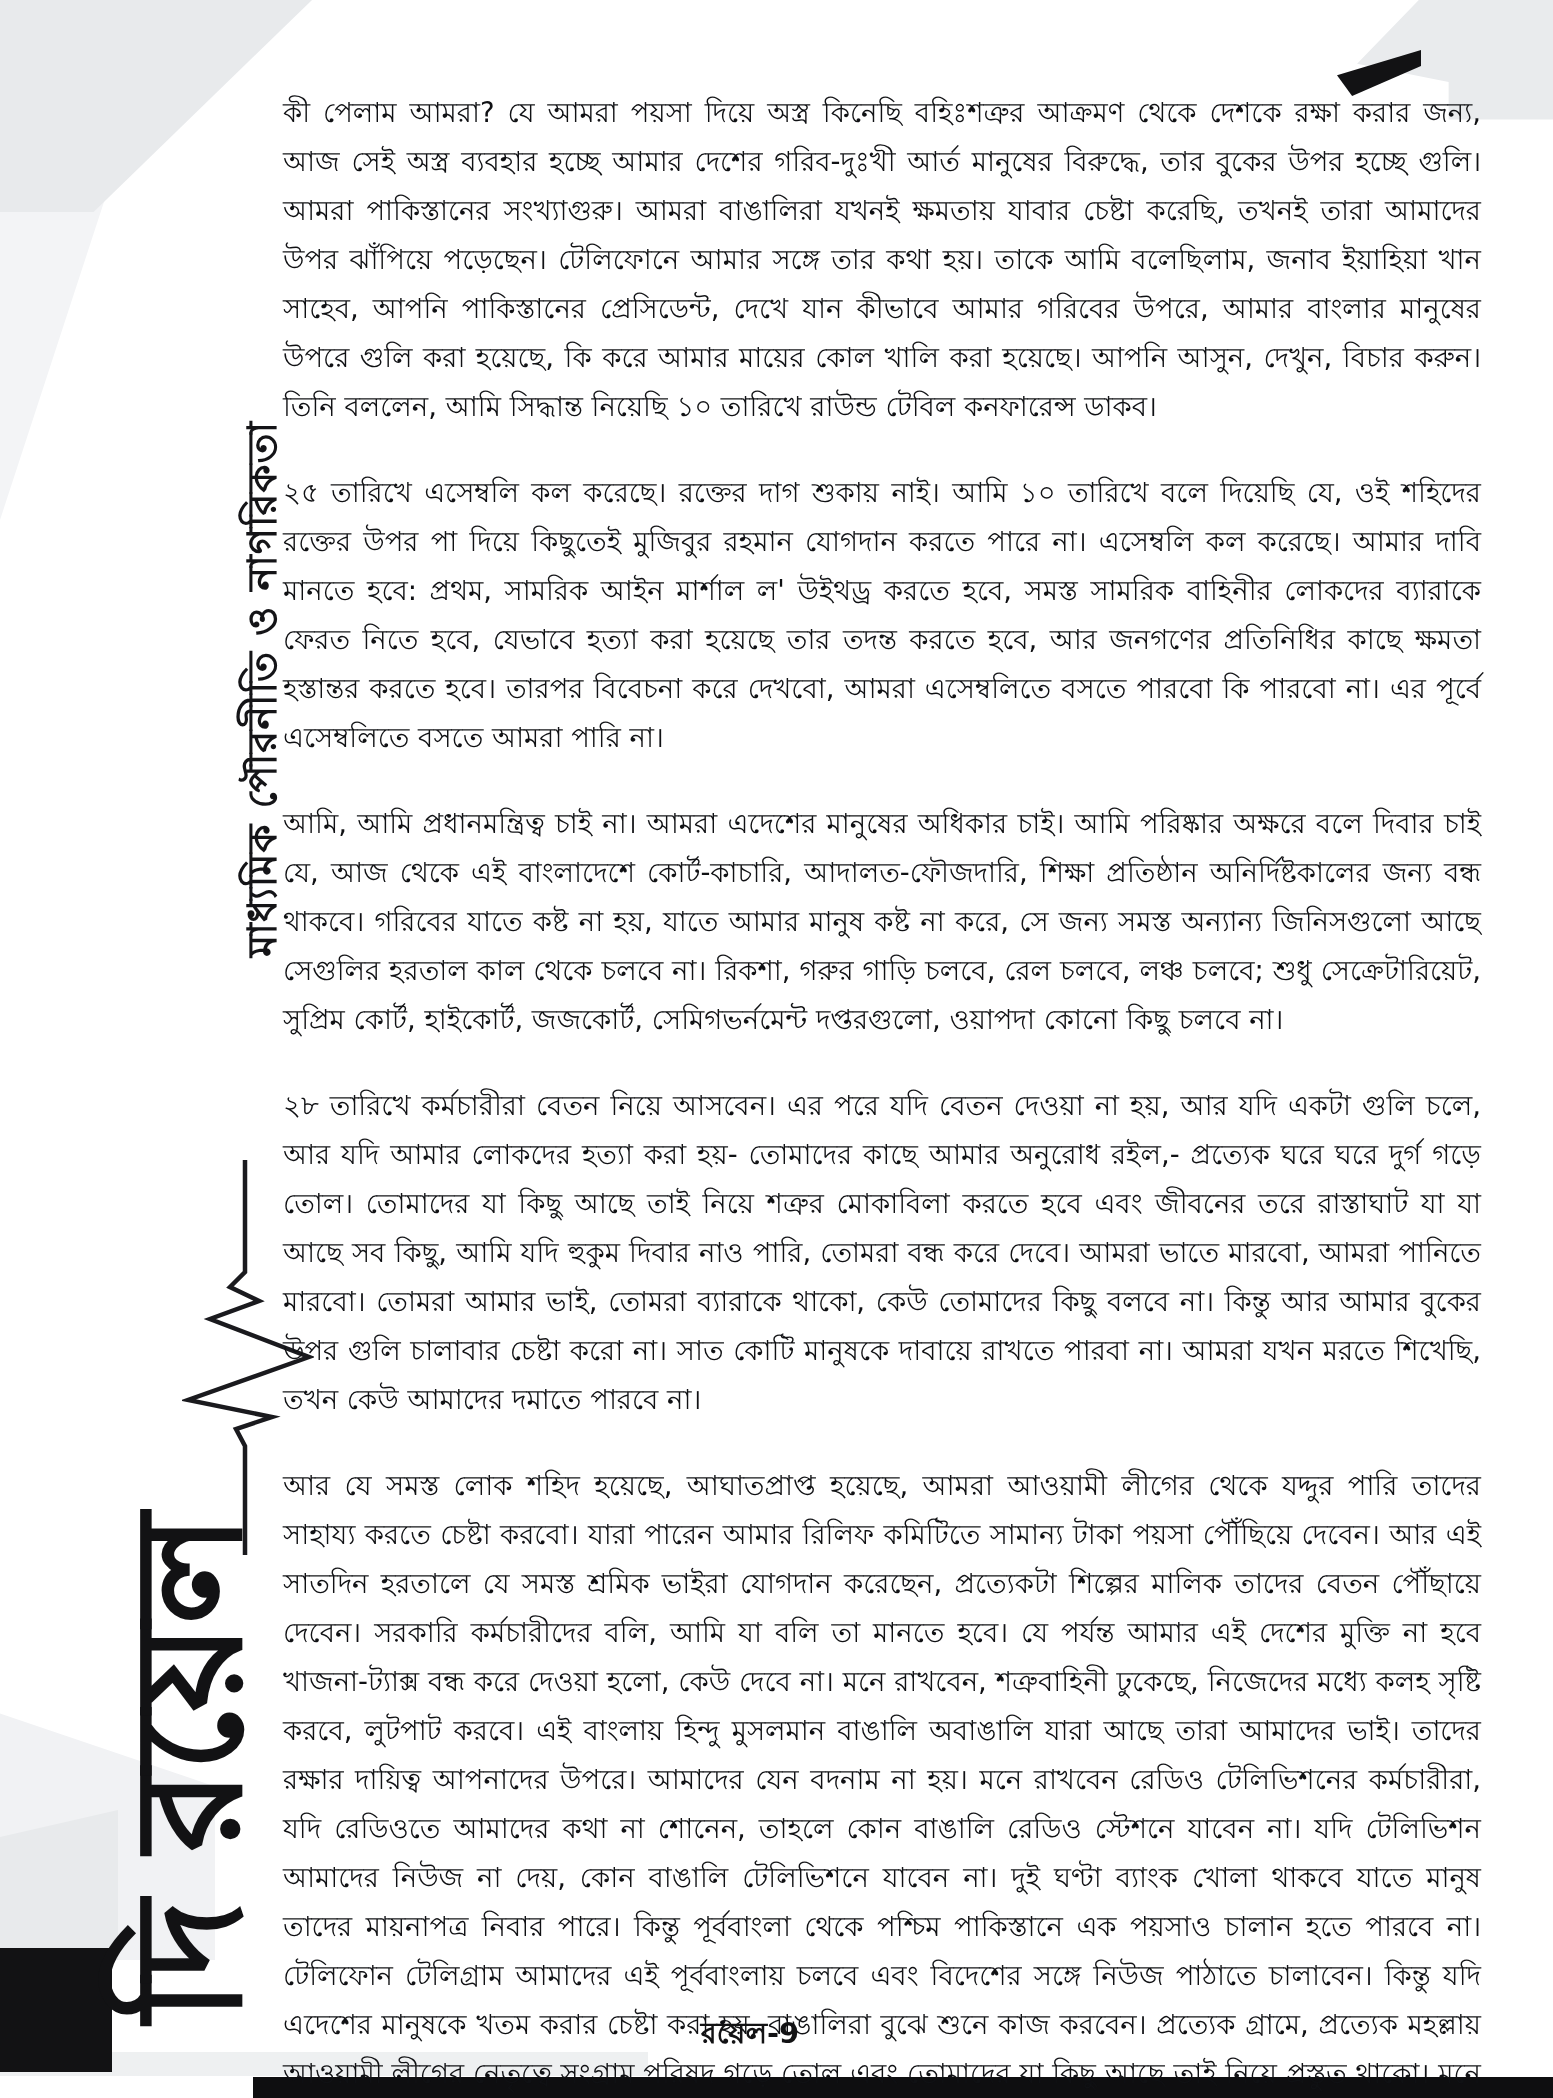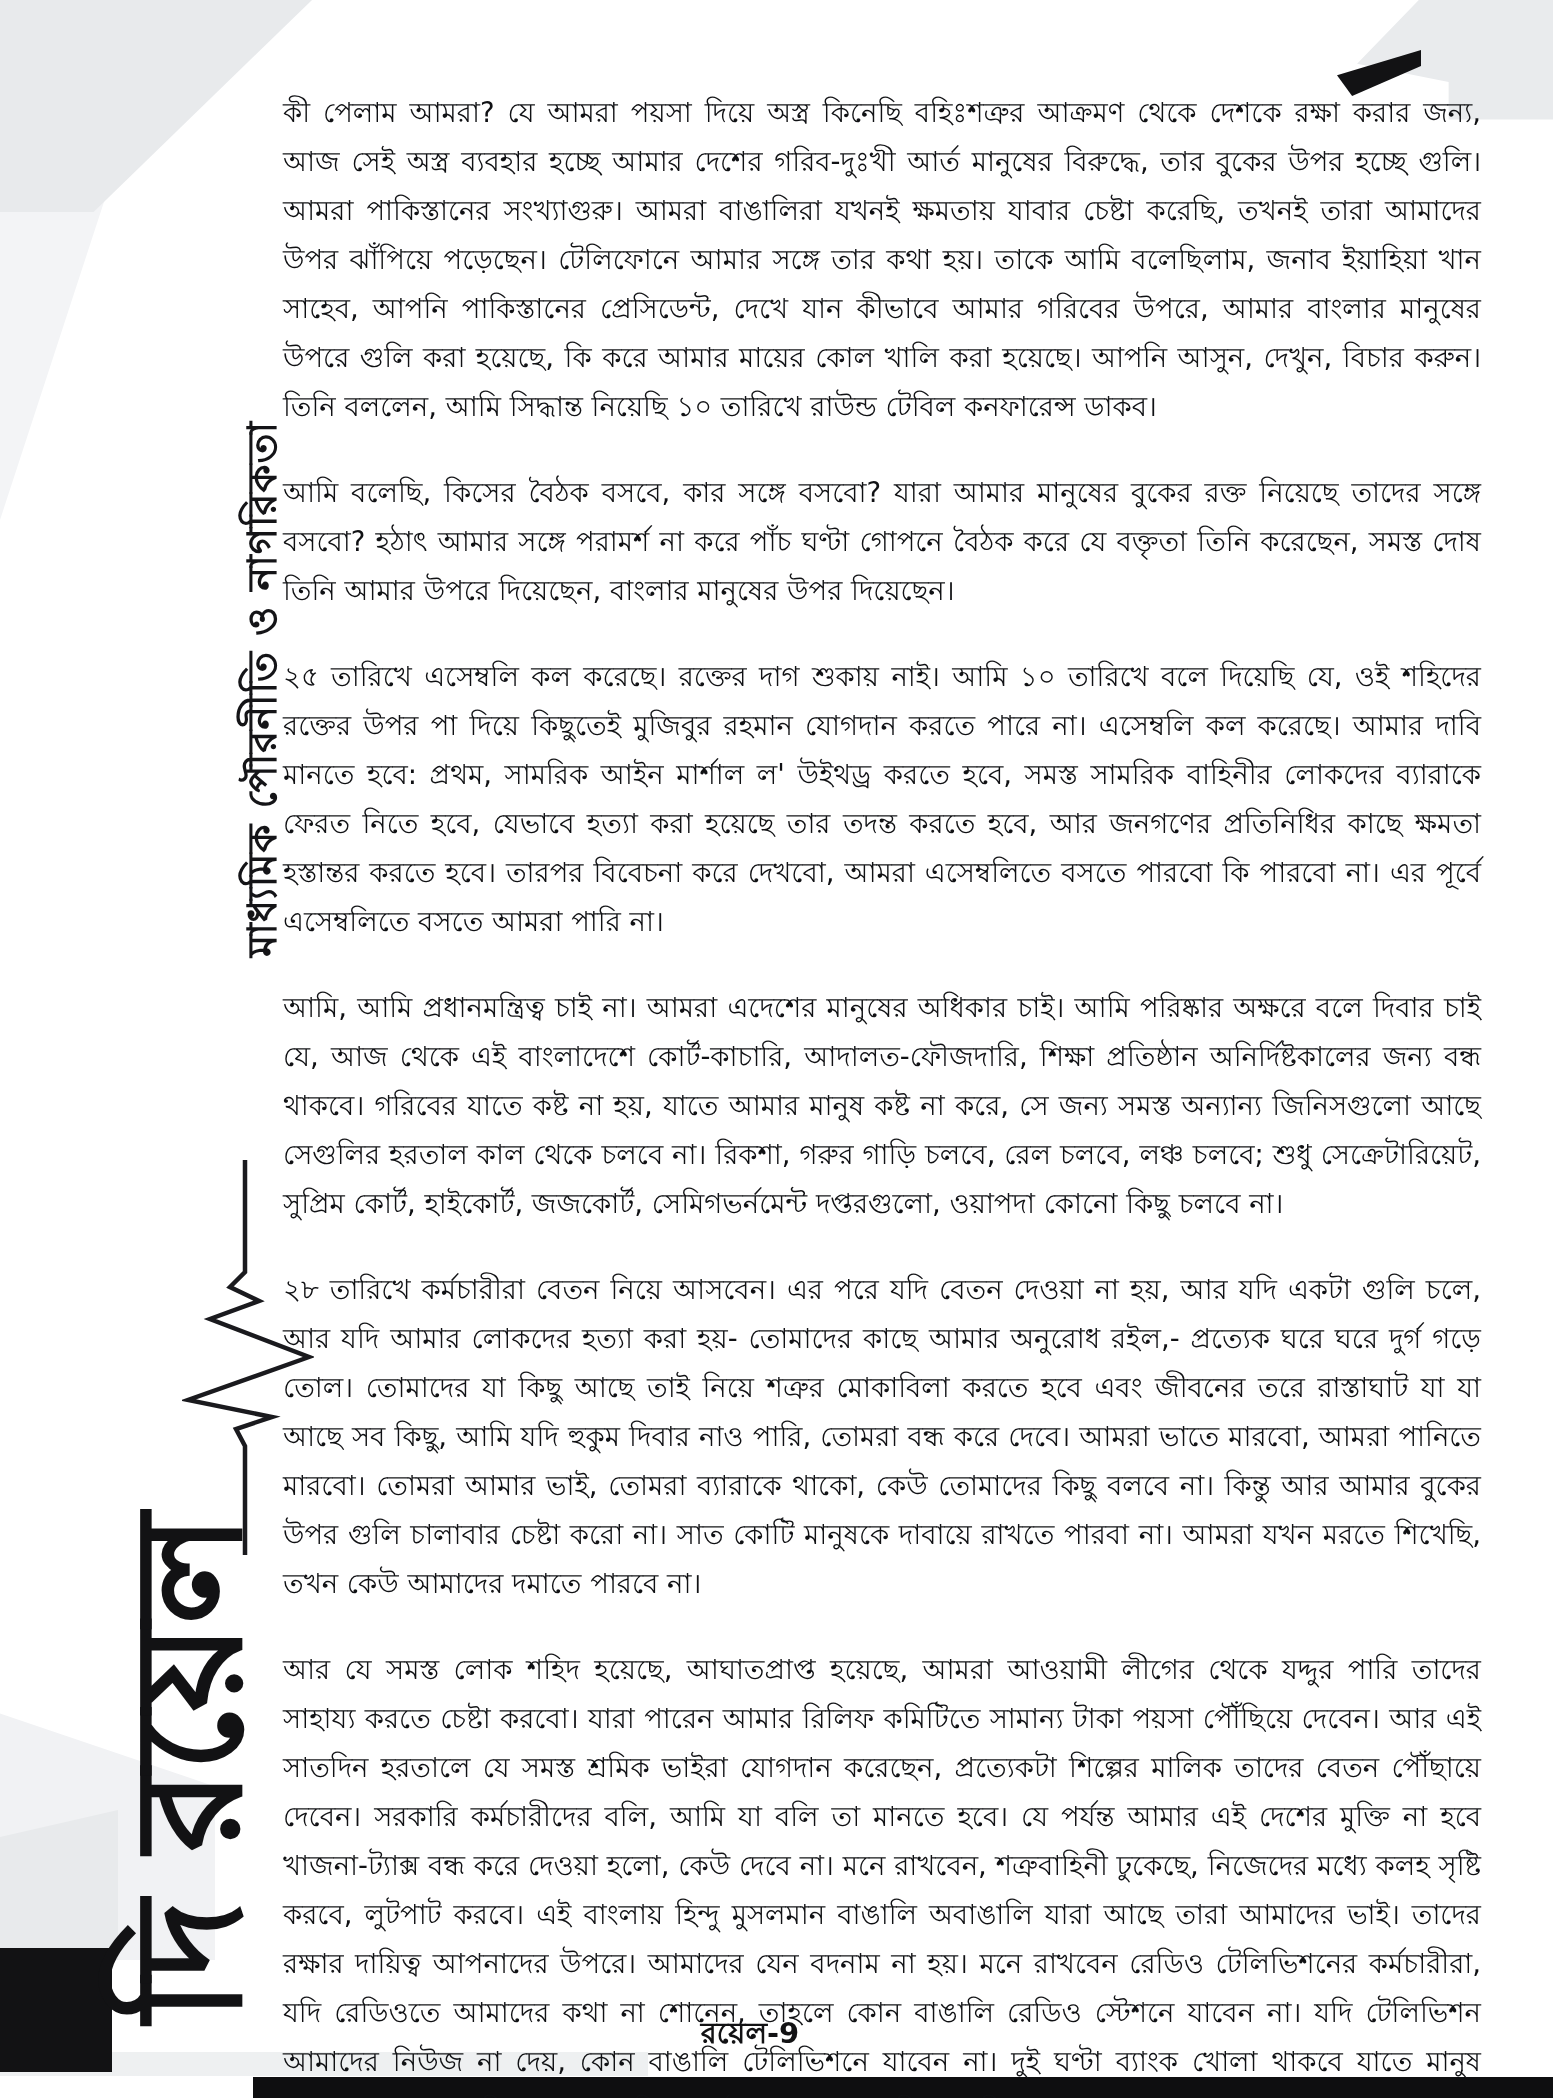--- a/index.html
+++ b/index.html
@@ -73,21 +73,20 @@
   <div class="subject-title">মাধ্যমিক পৌরনীতি ও নাগরিকতা</div>
 
   <svg class="ecg" width="132" height="395" viewBox="0 0 132 395" aria-hidden="true">
     <polyline points="63,0 63,112 48,127 77,141 28,159 127,197 6,240 90,257 54,269 63,286 63,395" fill="none" stroke="#1a1a1e" stroke-width="4.5" stroke-linejoin="miter"></polyline>
   </svg>
 
   <div class="publisher-logo">দি রয়েল</div>
 
   <div class="main">
     <p>কী পেলাম আমরা? যে আমরা পয়সা দিয়ে অস্ত্র কিনেছি বহিঃশত্রুর আক্রমণ থেকে দেশকে রক্ষা করার জন্য, আজ সেই অস্ত্র ব্যবহার হচ্ছে আমার দেশের গরিব-দুঃখী আর্ত মানুষের বিরুদ্ধে, তার বুকের উপর হচ্ছে গুলি। আমরা পাকিস্তানের সংখ্যাগুরু। আমরা বাঙালিরা যখনই ক্ষমতায় যাবার চেষ্টা করেছি, তখনই তারা আমাদের উপর ঝাঁপিয়ে পড়েছেন। টেলিফোনে আমার সঙ্গে তার কথা হয়। তাকে আমি বলেছিলাম, জনাব ইয়াহিয়া খান সাহেব, আপনি পাকিস্তানের প্রেসিডেন্ট, দেখে যান কীভাবে আমার গরিবের উপরে, আমার বাংলার মানুষের উপরে গুলি করা হয়েছে, কি করে আমার মায়ের কোল খালি করা হয়েছে। আপনি আসুন, দেখুন, বিচার করুন। তিনি বললেন, আমি সিদ্ধান্ত নিয়েছি ১০ তারিখে রাউন্ড টেবিল কনফারেন্স ডাকব।</p>
-    <p>আমি বলেছি, কিসের বৈঠক বসবে, কার সঙ্গে বসবো? যারা আমার মানুষের বুকের রক্ত নিয়েছে তাদের সঙ্গে বসবো? হঠাৎ আমার সঙ্গে পরামর্শ না করে পাঁচ ঘণ্টা গোপনে বৈঠক করে যে বক্তৃতা তিনি করেছেন, সমস্ত দোষ তিনি আমার উপরে দিয়েছেন, বাংলার মানুষের উপর দিয়েছেন।</p>
     <p>২৫ তারিখে এসেম্বলি কল করেছে। রক্তের দাগ শুকায় নাই। আমি ১০ তারিখে বলে দিয়েছি যে, ওই শহিদের রক্তের উপর পা দিয়ে কিছুতেই মুজিবুর রহমান যোগদান করতে পারে না। এসেম্বলি কল করেছে। আমার দাবি মানতে হবে: প্রথম, সামরিক আইন মার্শাল ল' উইথড্র করতে হবে, সমস্ত সামরিক বাহিনীর লোকদের ব্যারাকে ফেরত নিতে হবে, যেভাবে হত্যা করা হয়েছে তার তদন্ত করতে হবে, আর জনগণের প্রতিনিধির কাছে ক্ষমতা হস্তান্তর করতে হবে। তারপর বিবেচনা করে দেখবো, আমরা এসেম্বলিতে বসতে পারবো কি পারবো না। এর পূর্বে এসেম্বলিতে বসতে আমরা পারি না।</p>
     <p>আমি, আমি প্রধানমন্ত্রিত্ব চাই না। আমরা এদেশের মানুষের অধিকার চাই। আমি পরিষ্কার অক্ষরে বলে দিবার চাই যে, আজ থেকে এই বাংলাদেশে কোর্ট-কাচারি, আদালত-ফৌজদারি, শিক্ষা প্রতিষ্ঠান অনির্দিষ্টকালের জন্য বন্ধ থাকবে। গরিবের যাতে কষ্ট না হয়, যাতে আমার মানুষ কষ্ট না করে, সে জন্য সমস্ত অন্যান্য জিনিসগুলো আছে সেগুলির হরতাল কাল থেকে চলবে না। রিকশা, গরুর গাড়ি চলবে, রেল চলবে, লঞ্চ চলবে; শুধু সেক্রেটারিয়েট, সুপ্রিম কোর্ট, হাইকোর্ট, জজকোর্ট, সেমিগভর্নমেন্ট দপ্তরগুলো, ওয়াপদা কোনো কিছু চলবে না।</p>
     <p>২৮ তারিখে কর্মচারীরা বেতন নিয়ে আসবেন। এর পরে যদি বেতন দেওয়া না হয়, আর যদি একটা গুলি চলে, আর যদি আমার লোকদের হত্যা করা হয়- তোমাদের কাছে আমার অনুরোধ রইল,- প্রত্যেক ঘরে ঘরে দুর্গ গড়ে তোল। তোমাদের যা কিছু আছে তাই নিয়ে শত্রুর মোকাবিলা করতে হবে এবং জীবনের তরে রাস্তাঘাট যা যা আছে সব কিছু, আমি যদি হুকুম দিবার নাও পারি, তোমরা বন্ধ করে দেবে। আমরা ভাতে মারবো, আমরা পানিতে মারবো। তোমরা আমার ভাই, তোমরা ব্যারাকে থাকো, কেউ তোমাদের কিছু বলবে না। কিন্তু আর আমার বুকের উপর গুলি চালাবার চেষ্টা করো না। সাত কোটি মানুষকে দাবায়ে রাখতে পারবা না। আমরা যখন মরতে শিখেছি, তখন কেউ আমাদের দমাতে পারবে না।</p>
     <div class="lastwrap">
       <p>আর যে সমস্ত লোক শহিদ হয়েছে, আঘাতপ্রাপ্ত হয়েছে, আমরা আওয়ামী লীগের থেকে যদ্দুর পারি তাদের সাহায্য করতে চেষ্টা করবো। যারা পারেন আমার রিলিফ কমিটিতে সামান্য টাকা পয়সা পৌঁছিয়ে দেবেন। আর এই সাতদিন হরতালে যে সমস্ত শ্রমিক ভাইরা যোগদান করেছেন, প্রত্যেকটা শিল্পের মালিক তাদের বেতন পৌঁছায়ে দেবেন। সরকারি কর্মচারীদের বলি, আমি যা বলি তা মানতে হবে। যে পর্যন্ত আমার এই দেশের মুক্তি না হবে খাজনা-ট্যাক্স বন্ধ করে দেওয়া হলো, কেউ দেবে না। মনে রাখবেন, শত্রুবাহিনী ঢুকেছে, নিজেদের মধ্যে কলহ সৃষ্টি করবে, লুটপাট করবে। এই বাংলায় হিন্দু মুসলমান বাঙালি অবাঙালি যারা আছে তারা আমাদের ভাই। তাদের রক্ষার দায়িত্ব আপনাদের উপরে। আমাদের যেন বদনাম না হয়। মনে রাখবেন রেডিও টেলিভিশনের কর্মচারীরা, যদি রেডিওতে আমাদের কথা না শোনেন, তাহলে কোন বাঙালি রেডিও স্টেশনে যাবেন না। যদি টেলিভিশন আমাদের নিউজ না দেয়, কোন বাঙালি টেলিভিশনে যাবেন না। দুই ঘণ্টা ব্যাংক খোলা থাকবে যাতে মানুষ তাদের মায়নাপত্র নিবার পারে। কিন্তু পূর্ববাংলা থেকে পশ্চিম পাকিস্তানে এক পয়সাও চালান হতে পারবে না। টেলিফোন টেলিগ্রাম আমাদের এই পূর্ববাংলায় চলবে এবং বিদেশের সঙ্গে নিউজ পাঠাতে চালাবেন। কিন্তু যদি এদেশের মানুষকে খতম করার চেষ্টা করা হয়, বাঙালিরা বুঝে শুনে কাজ করবেন। প্রত্যেক গ্রামে, প্রত্যেক মহল্লায় আওয়ামী লীগের নেতৃত্বে সংগ্রাম পরিষদ গড়ে তোল এবং তোমাদের যা কিছু আছে তাই নিয়ে প্রস্তুত থাকো। মনে রাখবা, রক্ত যখন দিয়েছি, রক্ত আরো দিব। এ দেশের মানুষকে মুক্ত করে ছাড়বো ইনশাল্লাহ। এবারের সংগ্রাম আমাদের মুক্তির সংগ্রাম, এবারের সংগ্রাম স্বাধীনতার সংগ্রাম। জয় বাংলা। জয় বাংলা।</p>
       <div class="source">[সূত্র: বাংলাপিডিয়া]</div>
     </div>
   </div>
 
   <div class="footer">রয়েল-9</div>

